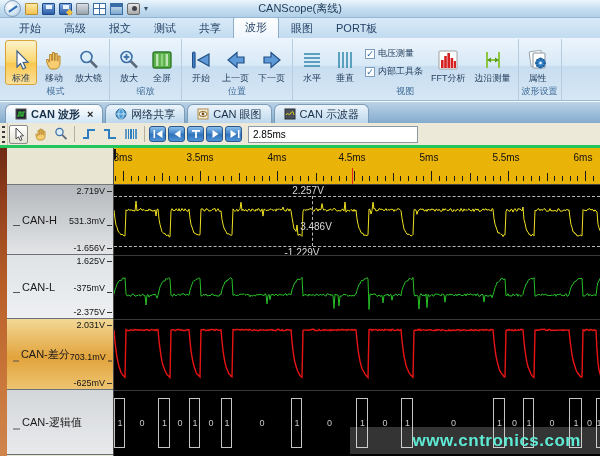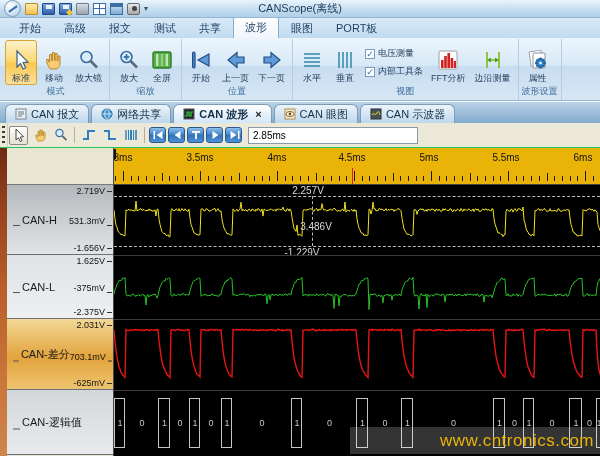--- a/index.html
+++ b/index.html
@@ -46,21 +46,21 @@
   .chk{display:flex;align-items:center;gap:3px;font-size:9px;color:#1f3a58;white-space:nowrap}
   .chkbox{width:10px;height:10px;background:#fff;border:1px solid #7a9cbe;font-size:9px;line-height:8px;color:#2e6da8;text-align:center;flex:0 0 auto}
 
   
   .doctabs{height:22px;background:linear-gradient(#bad3e8,#84abcd);display:flex;align-items:flex-end;padding-left:5px;gap:2px;border-top:1px solid #f6fbff}
   .dtab{height:19px;display:flex;align-items:center;gap:4px;padding:0 9px;font-size:11px;color:#17304a;background:linear-gradient(#ecf4fb,#bdd7ec);border:1px solid #7d9cb8;border-bottom:none;border-radius:6px 6px 0 0;white-space:nowrap}
   .dtab.active{background:linear-gradient(#ffffff,#d2e6f7);font-weight:bold}
   .dtab .close{color:#222;font-weight:bold;margin-left:3px;font-size:11px;line-height:10px}
 
   
-  .wtoolbar{height:25px;background:#ece9d8;border-bottom:1px solid #22c55e;display:flex;align-items:center;padding-left:0}
+  .wtoolbar{height:25px;background:#ece9d8;border-bottom:3px solid #22c55e;display:flex;align-items:center;padding-left:0}
   .grip{width:8px;align-self:stretch;background:#ece9d8;border-right:1px solid #cfccb8;position:relative}
   .grip::after{content:"";position:absolute;left:2px;top:3px;width:3px;height:18px;background:repeating-linear-gradient(#3a3a3a 0 2px,transparent 2px 5px)}
   .tbtn{width:19px;height:19px;display:flex;align-items:center;justify-content:center;margin:0 1px}
   .tbtn.sel{border:1px solid #8a8a8a;background:linear-gradient(#ffffff,#e4e2d4);border-radius:2px}
   .tsep{width:1px;height:16px;background:#b4b09c;margin:0 3px}
   .navbtn{width:17px;height:16px;border-radius:3px;background:linear-gradient(#8cc0ee,#3f82c8 48%,#2f72b8 52%,#4f92d8);border:1px solid #28588e;display:flex;align-items:center;justify-content:center;margin:0 1px}
   .timeinput{width:170px;height:17px;background:#fff;border:1px solid #8a98a8;font-size:10px;padding:0 4px;margin-left:5px;color:#000;font-family:"Liberation Sans",sans-serif}
 
   
   .main{position:relative;height:308px;display:flex}
@@ -87,21 +87,21 @@
   .tracks{position:absolute;top:37px;left:0;right:0;bottom:0;background:#000;overflow:hidden}
   .track{position:absolute;left:0;right:0;overflow:visible}
   .track svg{position:absolute;left:0;top:0}
   .sepline{position:absolute;left:0;right:0;height:1px;background:#3a3a3a}
   .dash-h{position:absolute;left:0;right:0;height:0;border-top:1px dashed #cfcfcf;opacity:.9}
   .dash-v{position:absolute;width:0;border-left:1px dashed #cfcfcf;opacity:.9}
   .clabel{position:absolute;color:#d8d8d8;font-size:10px;transform:translateX(-50%);white-space:nowrap;text-shadow:0 0 2px #000}
   .bitrect{position:absolute;border:1px solid #c4c4c4;background:transparent}
   .bitdigit{position:absolute;color:#c8c8c8;font-size:9px;transform:translateX(-50%)}
   .wmband{position:absolute;right:0;bottom:2px;width:250px;height:27px;background:rgba(235,235,235,.22)}
-  .watermark{position:absolute;right:6px;bottom:5px;font-size:17px;font-weight:normal;color:#eab308;letter-spacing:.5px}
+  .watermark{position:absolute;right:19px;bottom:5px;font-size:17px;font-weight:bold;color:#5eead4;letter-spacing:.5px}
 </style>
 </head>
 <body>
 
 <div class="titlebar">
   <div class="qat">
     <div class="logo"></div>
     <span class="qicon qi-open"></span>
     <span class="qicon qi-save"></span>
     <span class="qicon qi-save2"></span>
@@ -303,52 +303,39 @@
               <circle cx="14.5" cy="15" r="1.2" fill="#fff"></circle>
             </svg>
           </span>
           <span class="rlabel">属性</span>
         </div>
       </div>
       <div class="rgroup-label">波形设置</div>
     </div>
   </div>
 <div class="doctabs" id="docTabs">
-    <div class="dtab">
+    <div class="dtab active">
       <span style="display: flex;">
         <svg width="12" height="12" viewBox="0 0 12 12">
-          <rect x="1" y="1" width="10" height="10" fill="#eceff2" stroke="#7a8490"></rect>
-          <g stroke="#6a7684" stroke-width="1">
-            <line x1="3" y1="4" x2="9" y2="4"></line>
-            <line x1="3" y1="6" x2="9" y2="6"></line>
-            <line x1="3" y1="8" x2="7" y2="8"></line>
-          </g>
+          <rect x="1" y="1" width="10" height="10" fill="#223" stroke="#555"></rect>
+          <path d="M2 8 L4 8 L4 4 L6 4 L6 8 L8 8 L8 4 L10 4" fill="none" stroke="#35d435" stroke-width="1.2"></path>
         </svg>
       </span>
-      <span>CAN 报文</span>
+      <span>CAN 波形</span>
+      <span class="close">×</span>
     </div>
     <div class="dtab">
       <span style="display: flex;">
         <svg width="12" height="12" viewBox="0 0 12 12">
           <circle cx="6" cy="6" r="5" fill="#4a9ad4" stroke="#21618f"></circle>
           <ellipse cx="6" cy="6" rx="2.3" ry="5" fill="none" stroke="#d8ecfa" stroke-width=".8"></ellipse>
           <line x1="1" y1="6" x2="11" y2="6" stroke="#d8ecfa" stroke-width=".8"></line>
         </svg>
       </span>
       <span>网络共享</span>
-    </div>
-    <div class="dtab active">
-      <span style="display: flex;">
-        <svg width="12" height="12" viewBox="0 0 12 12">
-          <rect x="1" y="1" width="10" height="10" fill="#223" stroke="#555"></rect>
-          <path d="M2 8 L4 8 L4 4 L6 4 L6 8 L8 8 L8 4 L10 4" fill="none" stroke="#35d435" stroke-width="1.2"></path>
-        </svg>
-      </span>
-      <span>CAN 波形</span>
-      <span class="close">×</span>
     </div>
     <div class="dtab">
       <span style="display: flex;">
         <svg width="12" height="12" viewBox="0 0 12 12">
           <rect x="1" y="1" width="10" height="10" fill="#f5e8d0" stroke="#b09050"></rect>
           <ellipse cx="6" cy="6" rx="4" ry="2.5" fill="#fff" stroke="#8a6a20"></ellipse>
           <circle cx="6" cy="6" r="1.4" fill="#7a4a10"></circle>
         </svg>
       </span>
       <span>CAN 眼图</span>

